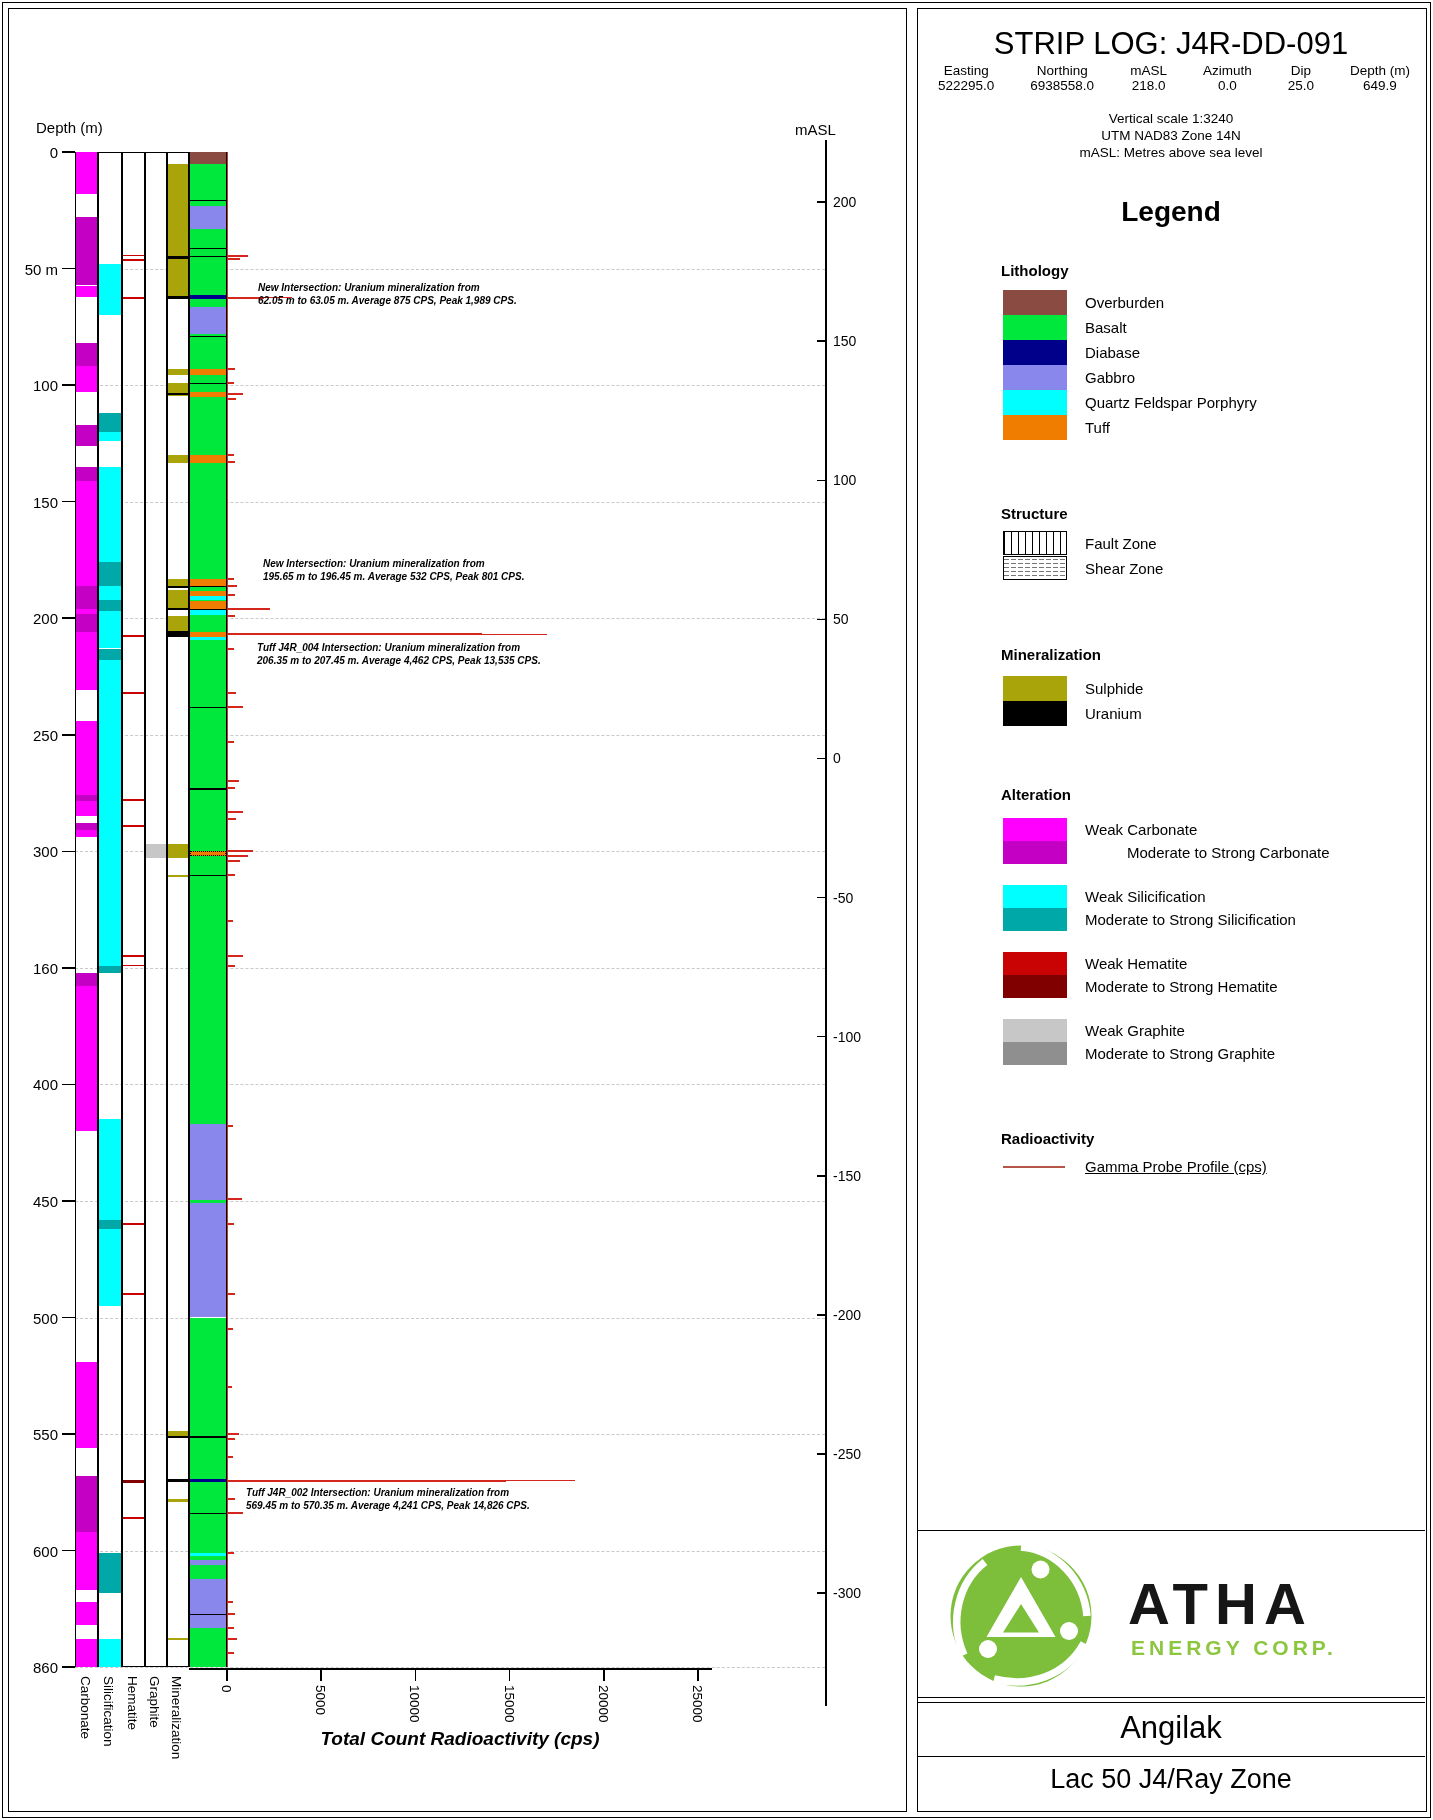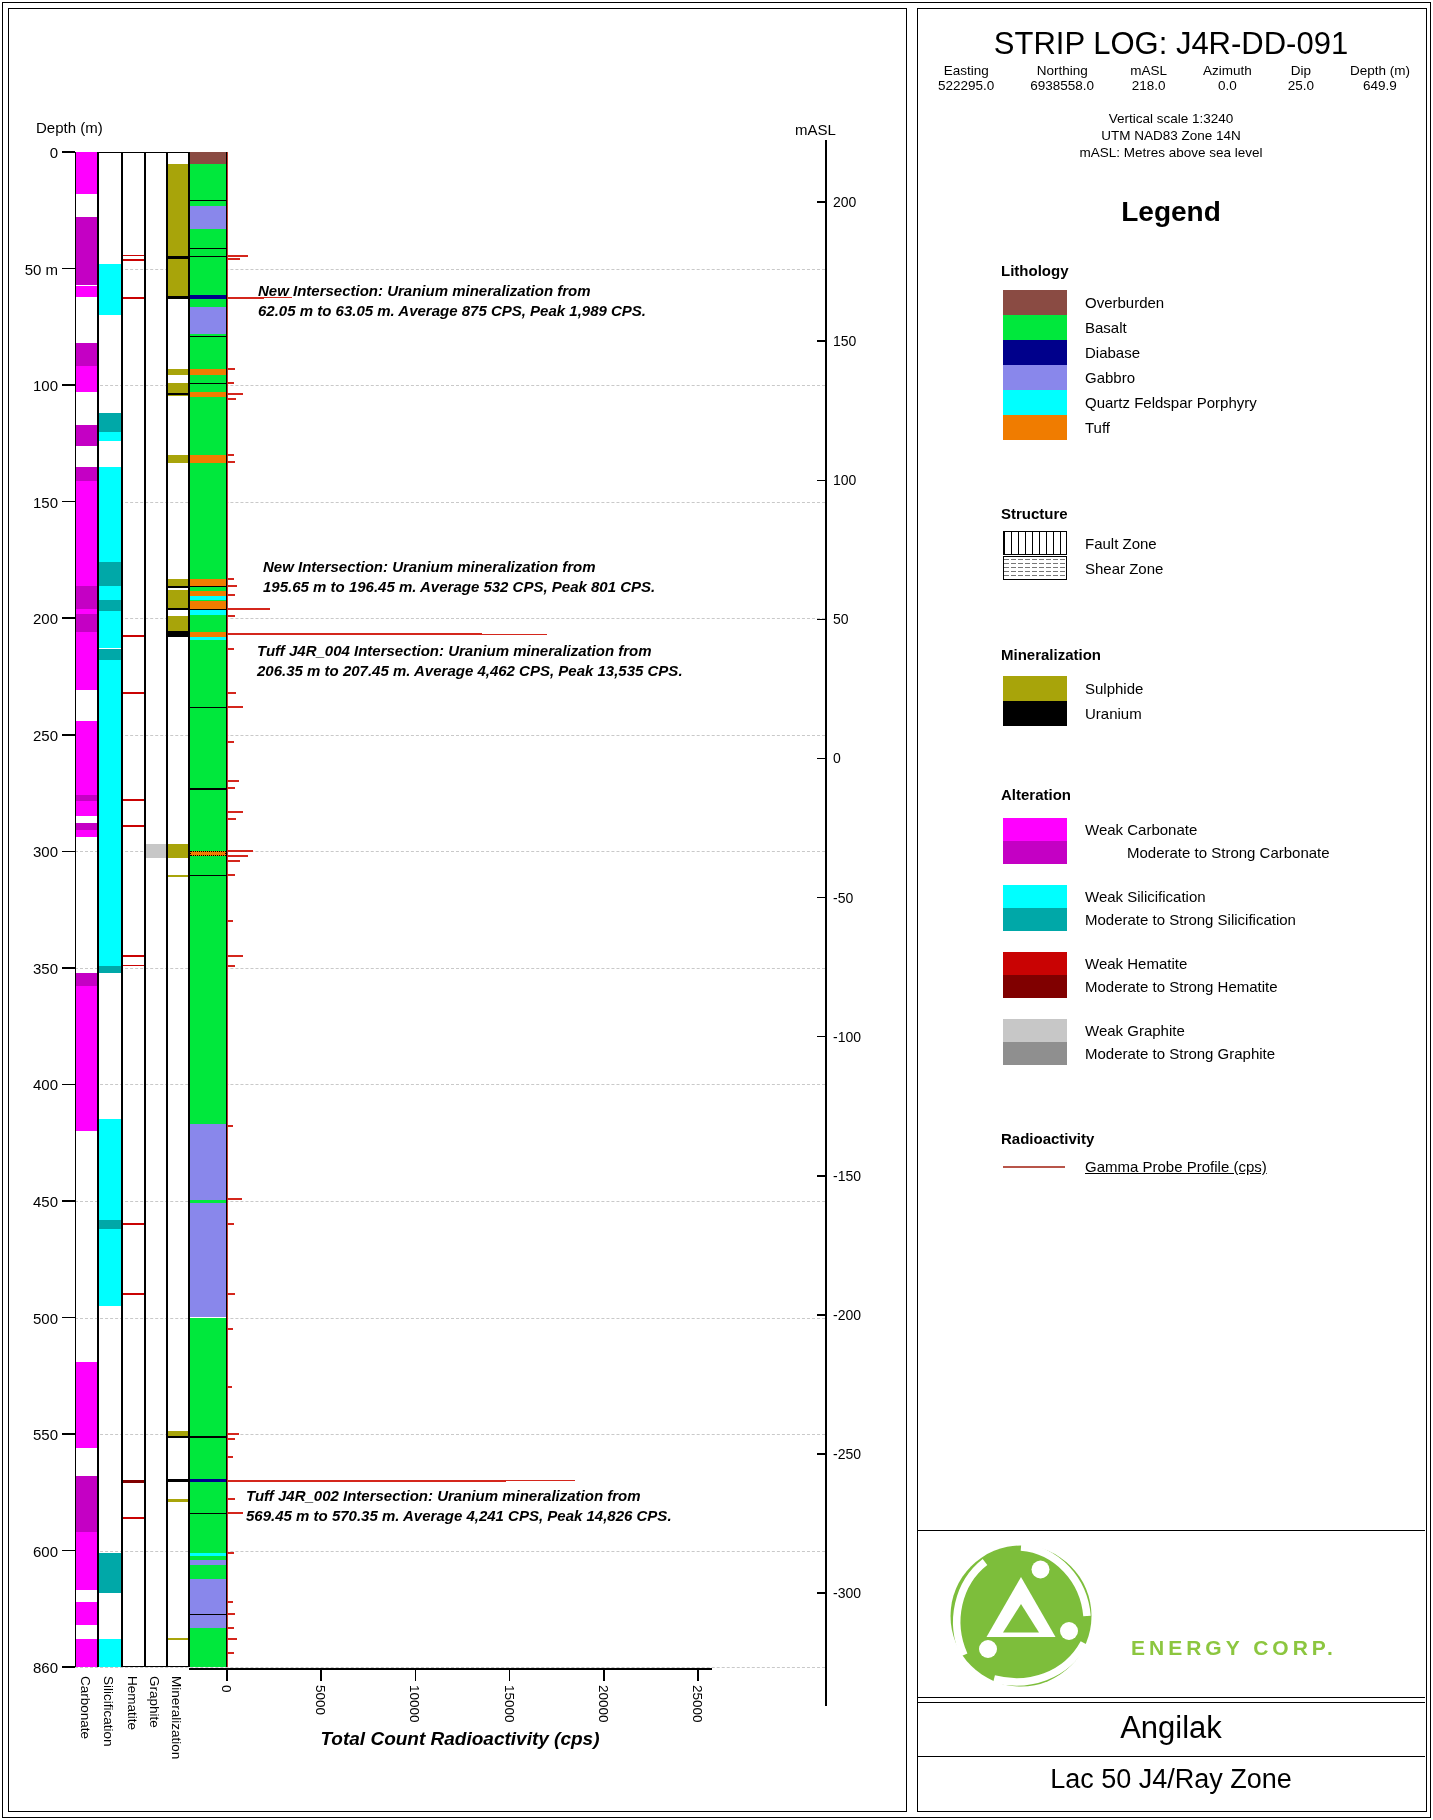--- a/index.html
+++ b/index.html
@@ -13,21 +13,21 @@
   .center{text-align:center;}
   
   .gridline{position:absolute;border-top:1px dashed #c9c9c9;height:0;}
   .track{position:absolute;border:1px solid #000;background:transparent;box-sizing:border-box;}
   .fill{position:absolute;}
   .spike{position:absolute;background:#d4261c;}
   .hatch-fault{background-image:repeating-linear-gradient(90deg,rgba(0,0,0,.65) 0 1px,transparent 1px 5px);}
   .hatch-shear{background-image:repeating-linear-gradient(90deg,transparent 0 5px,rgba(255,255,255,.9) 5px 7px),
                repeating-linear-gradient(0deg,transparent 0 3px,rgba(0,0,0,.55) 3px 4px);
                outline:1.5px dotted #000;outline-offset:-1px;}
-  .ann{position:absolute;font-size:15px;font-weight:bold;font-style:italic;line-height:1.3;white-space:nowrap;}
+  .ann{position:absolute;font-size:10px;font-weight:bold;font-style:italic;line-height:1.3;white-space:nowrap;}
   .sw-fault{background:repeating-linear-gradient(90deg,#000 0 1px,#fff 1px 7px);border:1px solid #000;box-sizing:border-box;}
   .sw-shear{background:repeating-linear-gradient(90deg,transparent 0 5px,#fff 5px 7px),
             repeating-linear-gradient(0deg,#fff 0 3px,#777 3px 4px);border:1px solid #000;box-sizing:border-box;}
   .atha-word{position:absolute;font-weight:bold;color:#161616;letter-spacing:7px;font-size:58px;}
   .atha-sub{position:absolute;font-weight:bold;color:#8cc63f;letter-spacing:4px;font-size:21px;}
 </style>
 </head>
 <body>
 
 <div id="page">
@@ -61,21 +61,21 @@
       <div style="position: absolute; left: 62px; top: 617.45px; width: 13px; height: 1.5px; background: rgb(0, 0, 0);"></div>
       <div style="position: absolute; left: 8px; top: 610.2px; width: 50px; text-align: right; font-size: 15px;">200</div>
       <div class="gridline" style="position: absolute; left: 75px; top: 734.75px; width: 750px;"></div>
       <div style="position: absolute; left: 62px; top: 734px; width: 13px; height: 1.5px; background: rgb(0, 0, 0);"></div>
       <div style="position: absolute; left: 8px; top: 726.75px; width: 50px; text-align: right; font-size: 15px;">250</div>
       <div class="gridline" style="position: absolute; left: 75px; top: 851.3px; width: 750px;"></div>
       <div style="position: absolute; left: 62px; top: 850.55px; width: 13px; height: 1.5px; background: rgb(0, 0, 0);"></div>
       <div style="position: absolute; left: 8px; top: 843.3px; width: 50px; text-align: right; font-size: 15px;">300</div>
       <div class="gridline" style="position: absolute; left: 75px; top: 967.85px; width: 750px;"></div>
       <div style="position: absolute; left: 62px; top: 967.1px; width: 13px; height: 1.5px; background: rgb(0, 0, 0);"></div>
-      <div style="position: absolute; left: 8px; top: 959.85px; width: 50px; text-align: right; font-size: 15px;">350</div>
+      <div style="position: absolute; left: 8px; top: 959.85px; width: 50px; text-align: right; font-size: 15px;">160</div>
       <div class="gridline" style="position: absolute; left: 75px; top: 1084.4px; width: 750px;"></div>
       <div style="position: absolute; left: 62px; top: 1083.65px; width: 13px; height: 1.5px; background: rgb(0, 0, 0);"></div>
       <div style="position: absolute; left: 8px; top: 1076.4px; width: 50px; text-align: right; font-size: 15px;">400</div>
       <div class="gridline" style="position: absolute; left: 75px; top: 1200.95px; width: 750px;"></div>
       <div style="position: absolute; left: 62px; top: 1200.2px; width: 13px; height: 1.5px; background: rgb(0, 0, 0);"></div>
       <div style="position: absolute; left: 8px; top: 1192.95px; width: 50px; text-align: right; font-size: 15px;">450</div>
       <div class="gridline" style="position: absolute; left: 75px; top: 1317.5px; width: 750px;"></div>
       <div style="position: absolute; left: 62px; top: 1316.75px; width: 13px; height: 1.5px; background: rgb(0, 0, 0);"></div>
       <div style="position: absolute; left: 8px; top: 1309.5px; width: 50px; text-align: right; font-size: 15px;">500</div>
       <div class="gridline" style="position: absolute; left: 75px; top: 1434.05px; width: 750px;"></div>
@@ -419,18 +419,19 @@
       <path d="M50 4 C74 6 92 26 94 50" stroke="#fff" stroke-width="5" fill="none"></path>
       <path d="M92 68 C80 90 55 98 32 92" stroke="#fff" stroke-width="5" fill="none"></path>
       <path d="M12 76 C2 54 8 28 26 14" stroke="#fff" stroke-width="5" fill="none"></path>
       <polygon points="50,24 73,64 27,64" fill="#fff"></polygon>
       <polygon points="50,42 62,61 38,61" fill="#7DBE3B"></polygon>
       <circle cx="63" cy="19" r="6" fill="#fff"></circle>
       <circle cx="82" cy="60" r="6" fill="#fff"></circle>
       <circle cx="28" cy="72" r="6" fill="#fff"></circle>
     </svg>
   </div>
+  <div class="atha-word" style="left:1128px;top:1570px;">ATHA</div>
   <div class="atha-sub" style="left:1131px;top:1636px;">ENERGY CORP.</div>
 
   <div class="abs center" style="left:917px;top:1710px;width:508px;font-size:31px;">Angilak</div>
   <div class="abs" style="left:917px;top:1756px;width:508px;border-top:1px solid #000;"></div>
   <div class="abs center" style="left:917px;top:1764px;width:508px;font-size:27px;">Lac 50 J4/Ray Zone</div>
 </div>
 
 </body></html>

